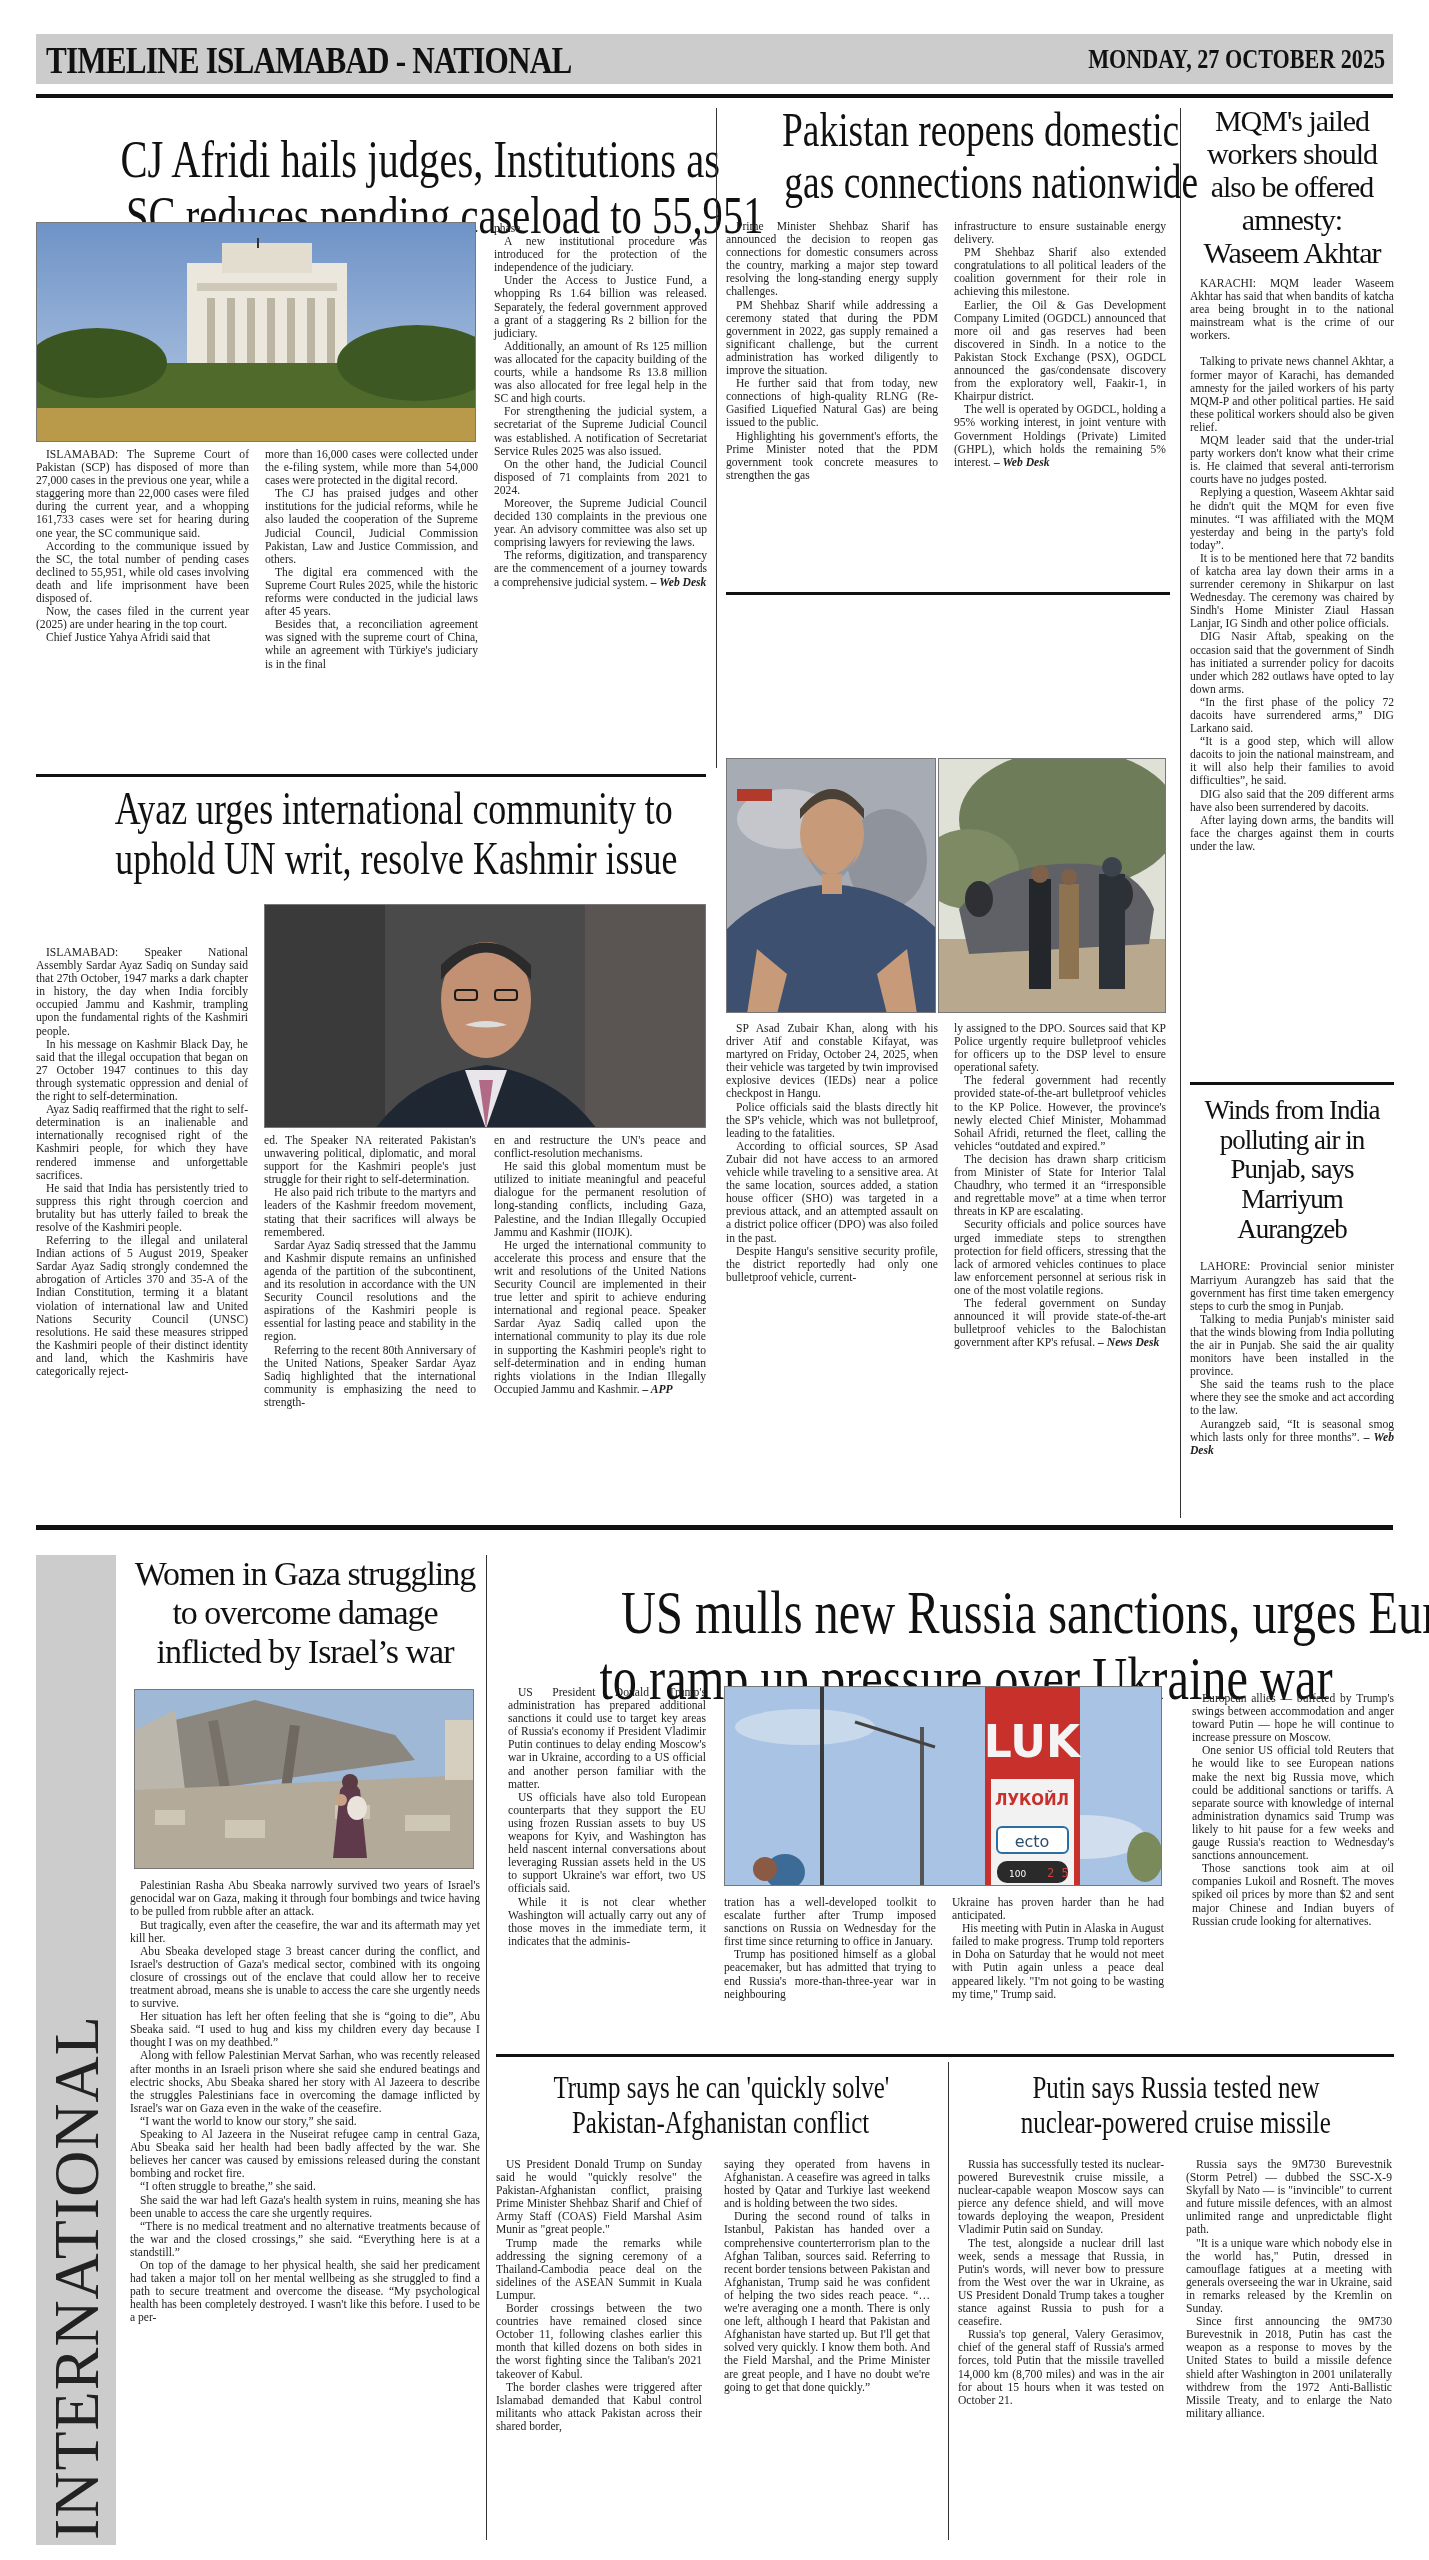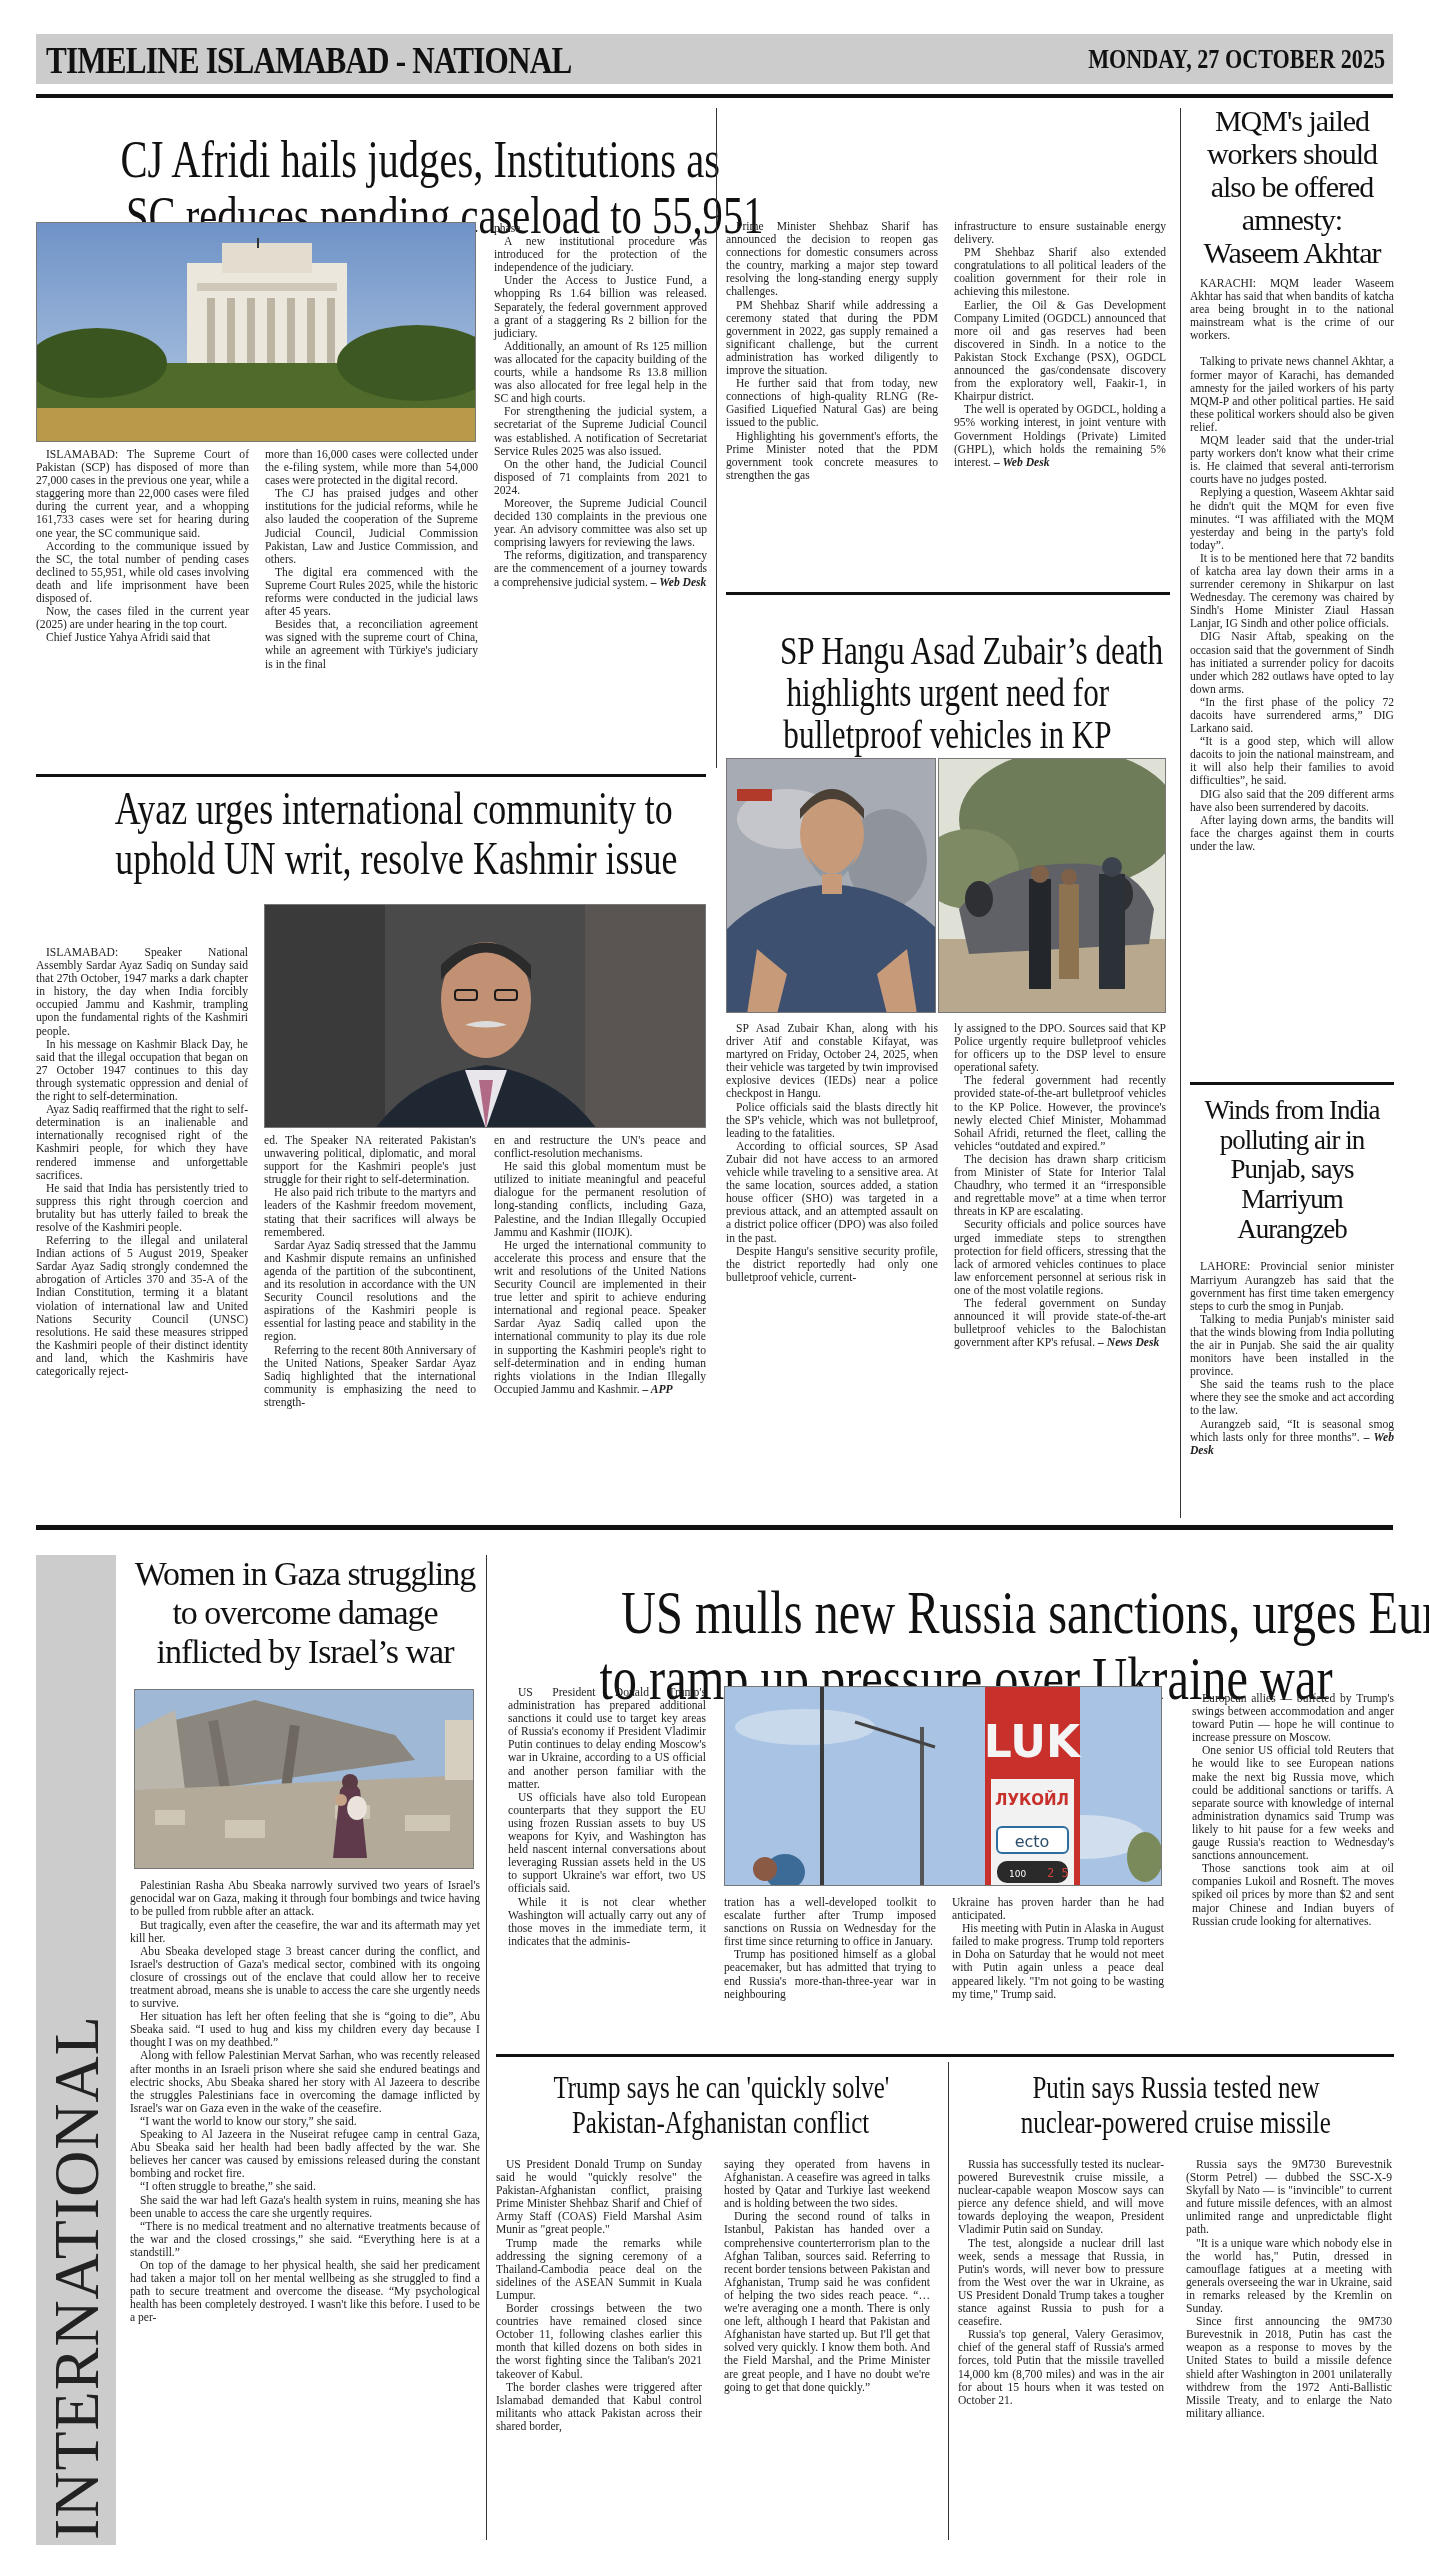--- a/index.html
+++ b/index.html
@@ -95,42 +95,41 @@
     <p>For strengthening the judicial system, a secretariat of the Supreme Judicial Council was established. A notification of Secretariat Service Rules 2025 was also issued.</p>
     <p>On the other hand, the Judicial Council disposed of 71 complaints from 2021 to 2024.</p>
     <p>Moreover, the Supreme Judicial Council decided 130 complaints in the previous one year. An advisory committee was also set up comprising lawyers for reviewing the laws.</p>
     <p><span>The reforms, digitization, and transparency are the commencement of a journey towards a comprehensive judicial system.</span> <span class="credit">– Web Desk</span></p>
   </div>
 </div>
 
 <div class="abs vrule" style="left:716px;top:108px;height:660px;"></div>
 
 <div class="abs" style="left:726px;top:104px;width:444px;height:490px;">
+  <div class="hl" style="position:absolute;left:0;top:0;width:444px;font-size:48px;">
+    <span class="hl-cond">Pakistan reopens domestic</span><br>
+    <span class="hl-cond">gas connections nationwide</span>
+  </div>
   <div class="txt abs" style="left:0;top:116px;width:212px;">
     <p>Prime Minister Shehbaz Sharif has announced the decision to reopen gas connections for domestic consumers across the country, marking a major step toward resolving the long-standing energy supply challenges.</p>
     <p>PM Shehbaz Sharif while addressing a ceremony stated that during the PDM government in 2022, gas supply remained a significant challenge, but the current administration has worked diligently to improve the situation.</p>
     <p>He further said that from today, new connections of high-quality RLNG (Re-Gasified Liquefied Natural Gas) are being issued to the public.</p>
     <p>Highlighting his government's efforts, the Prime Minister noted that the PDM government took concrete measures to strengthen the gas</p>
   </div>
   <div class="txt abs" style="left:228px;top:116px;width:212px;">
     <p style="text-indent:0">infrastructure to ensure sustainable energy delivery.</p>
     <p>PM Shehbaz Sharif also extended congratulations to all political leaders of the coalition government for their role in achieving this milestone.</p>
     <p>Earlier, the Oil &amp; Gas Development Company Limited (OGDCL) announced that more oil and gas reserves had been discovered in Sindh. In a notice to the Pakistan Stock Exchange (PSX), OGDCL announced the gas/condensate discovery from the exploratory well, Faakir-1, in Khairpur district.</p>
     <p><span>The well is operated by OGDCL, holding a 95% working interest, in joint venture with Government Holdings (Private) Limited (GHPL), which holds the remaining 5% interest.</span> <span class="credit">– Web Desk</span></p>
   </div>
 </div>
 
 <div class="abs rule-thick" style="left:726px;top:592px;width:444px;height:3px;"></div>
 
 <div class="abs" style="left:726px;top:600px;width:444px;height:920px;">
-  <div class="hl hl-bold" style="position:absolute;left:0;top:2px;width:444px;font-size:40px;line-height:1.05;">
-    <span class="hl-cond">SP Hangu Asad Zubair’s death</span><br>
-    <span class="hl-cond">highlights urgent need for</span><br>
-    <span class="hl-cond">bulletproof vehicles in KP</span>
-  </div>
   <div class="photo" style="left:0;top:158px;width:210px;height:255px;">
     <svg width="210" height="255" viewBox="0 0 210 255">
       <rect width="210" height="255" fill="#a7acb4"></rect>
       <ellipse cx="60" cy="60" rx="50" ry="30" fill="#c4c6cb"></ellipse>
       <ellipse cx="160" cy="100" rx="40" ry="50" fill="#8e939c"></ellipse>
       <path d="M0 255 L0 170 Q40 130 105 125 Q170 130 210 170 L210 255 Z" fill="#3e5070"></path>
       <ellipse cx="105" cy="75" rx="32" ry="40" fill="#c79a7a"></ellipse>
       <path d="M73 60 Q105 20 137 60 L137 50 Q105 10 73 50 Z" fill="#4a4036"></path>
       <path d="M80 95 Q105 135 130 95 Q120 120 105 122 Q90 120 80 95 Z" fill="#8d98a6"></path>
       <rect x="95" y="115" width="20" height="20" fill="#c79a7a"></rect>

